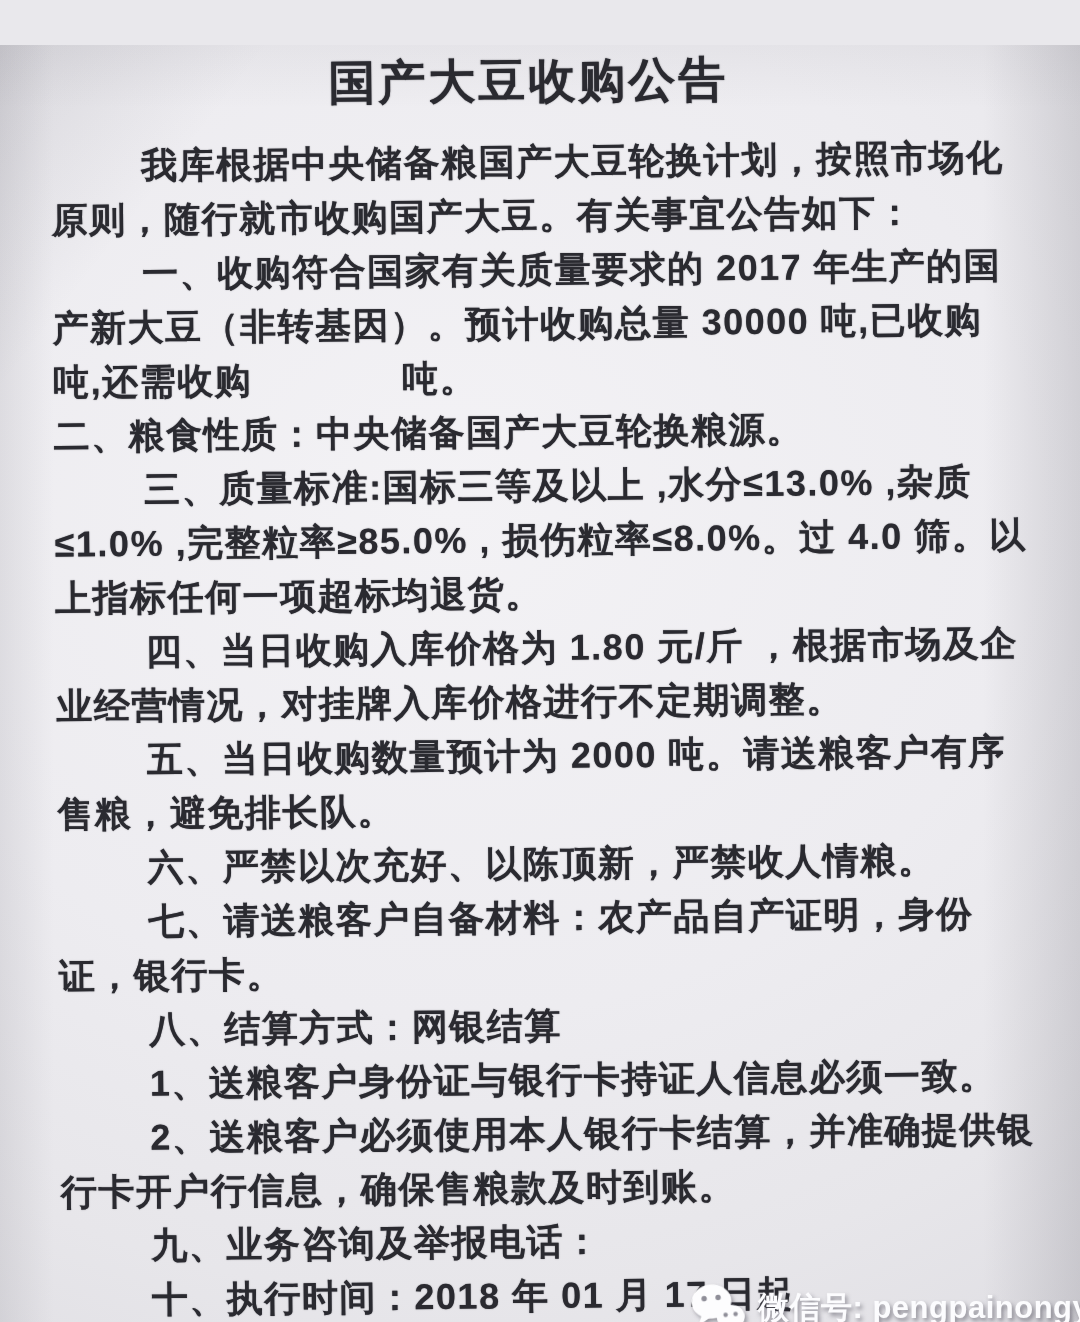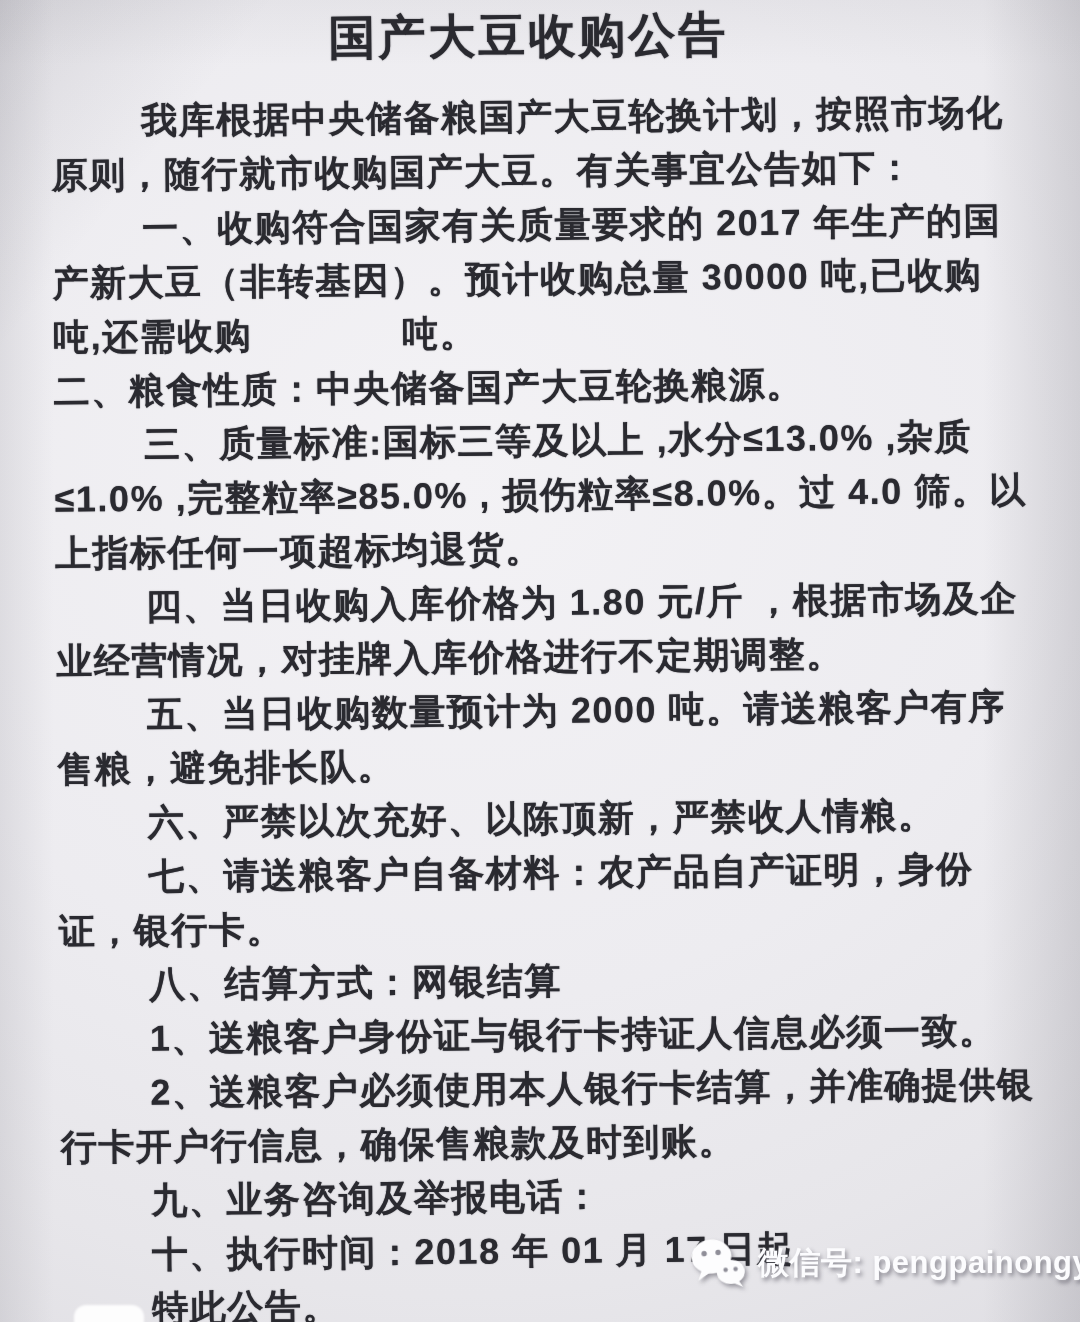--- a/index.html
+++ b/index.html
@@ -5,20 +5,21 @@
   html,body{margin:0;padding:0;}
   body{
     width:1080px;height:1322px;overflow:hidden;position:relative;
     background:#e9e8ec;
     font-family:"Liberation Sans","DejaVu Sans",sans-serif;
   }
   .paper{
     position:absolute;inset:0;
     background:radial-gradient(135% 100% at 42% 36%,
       #f3f2f5 0%, #edecf0 40%, #e7e6ea 62%, #dddce1 84%, #d2d1d7 100%);
+    margin-top:45px;
   }
   .paper::before{
     content:"";position:absolute;inset:0;pointer-events:none;
     background:
       linear-gradient(to right, rgba(70,68,80,.10), rgba(0,0,0,0) 5%, rgba(0,0,0,0) 91%, rgba(70,68,80,.16)),
       linear-gradient(128deg, rgba(70,68,80,.12), rgba(0,0,0,0) 13%),
       linear-gradient(to bottom, rgba(70,68,80,.05), rgba(0,0,0,0) 5%);
   }
   .content{
     position:absolute;left:50px;right:46px;top:6px;

